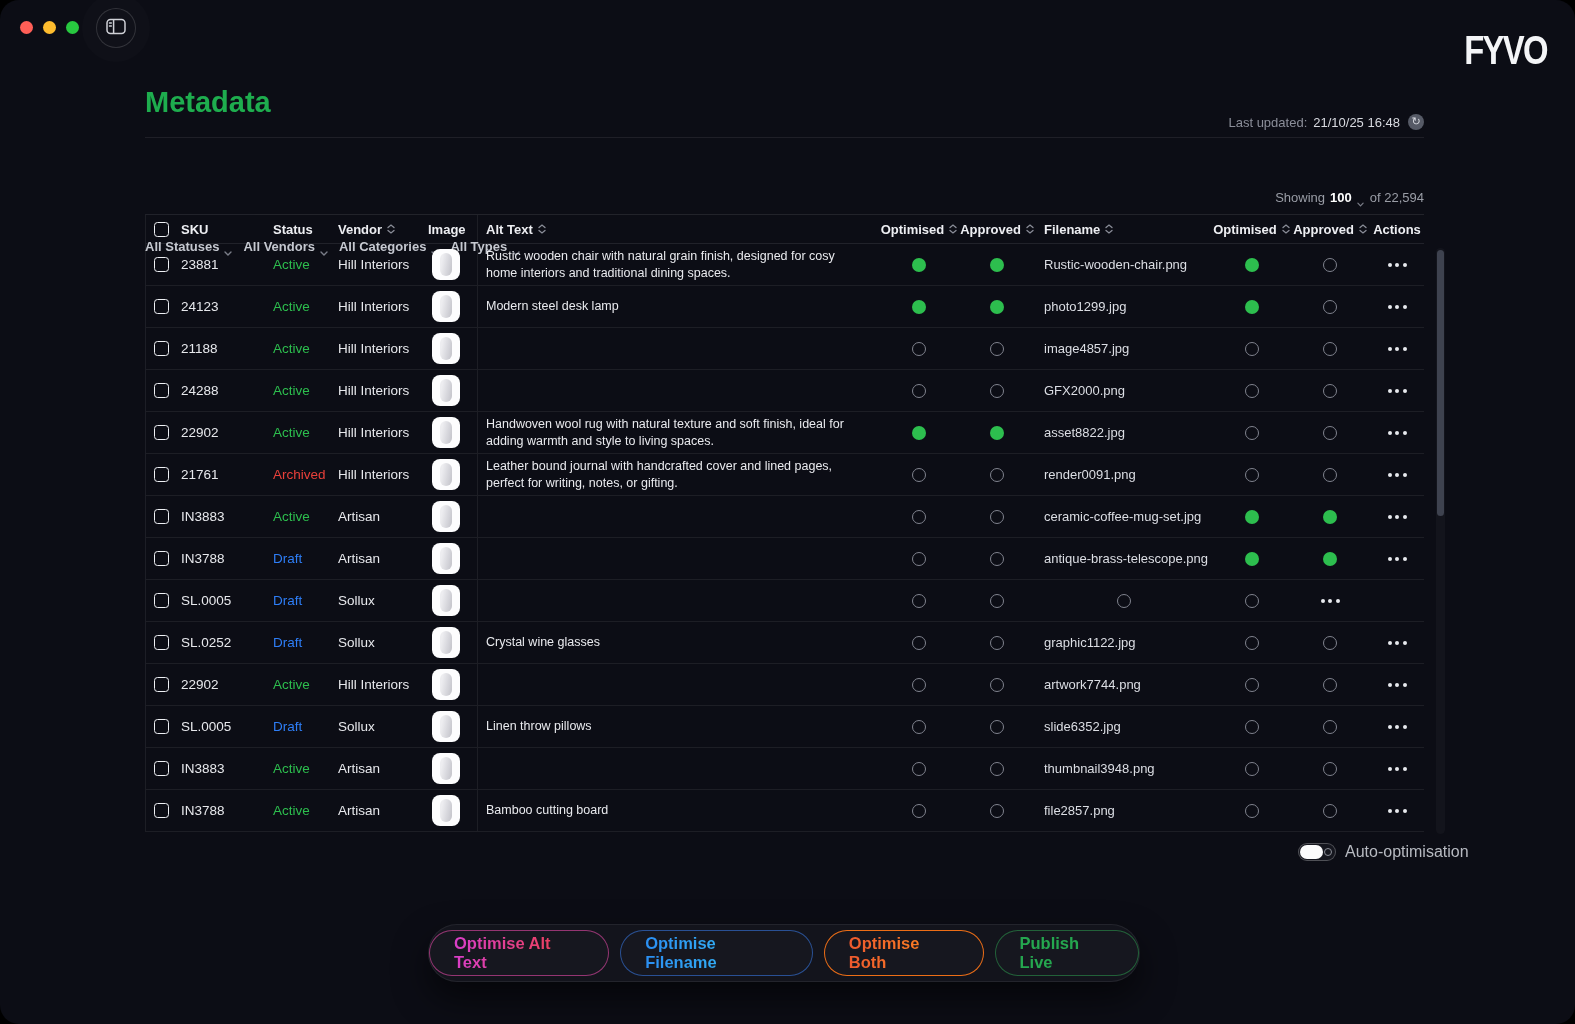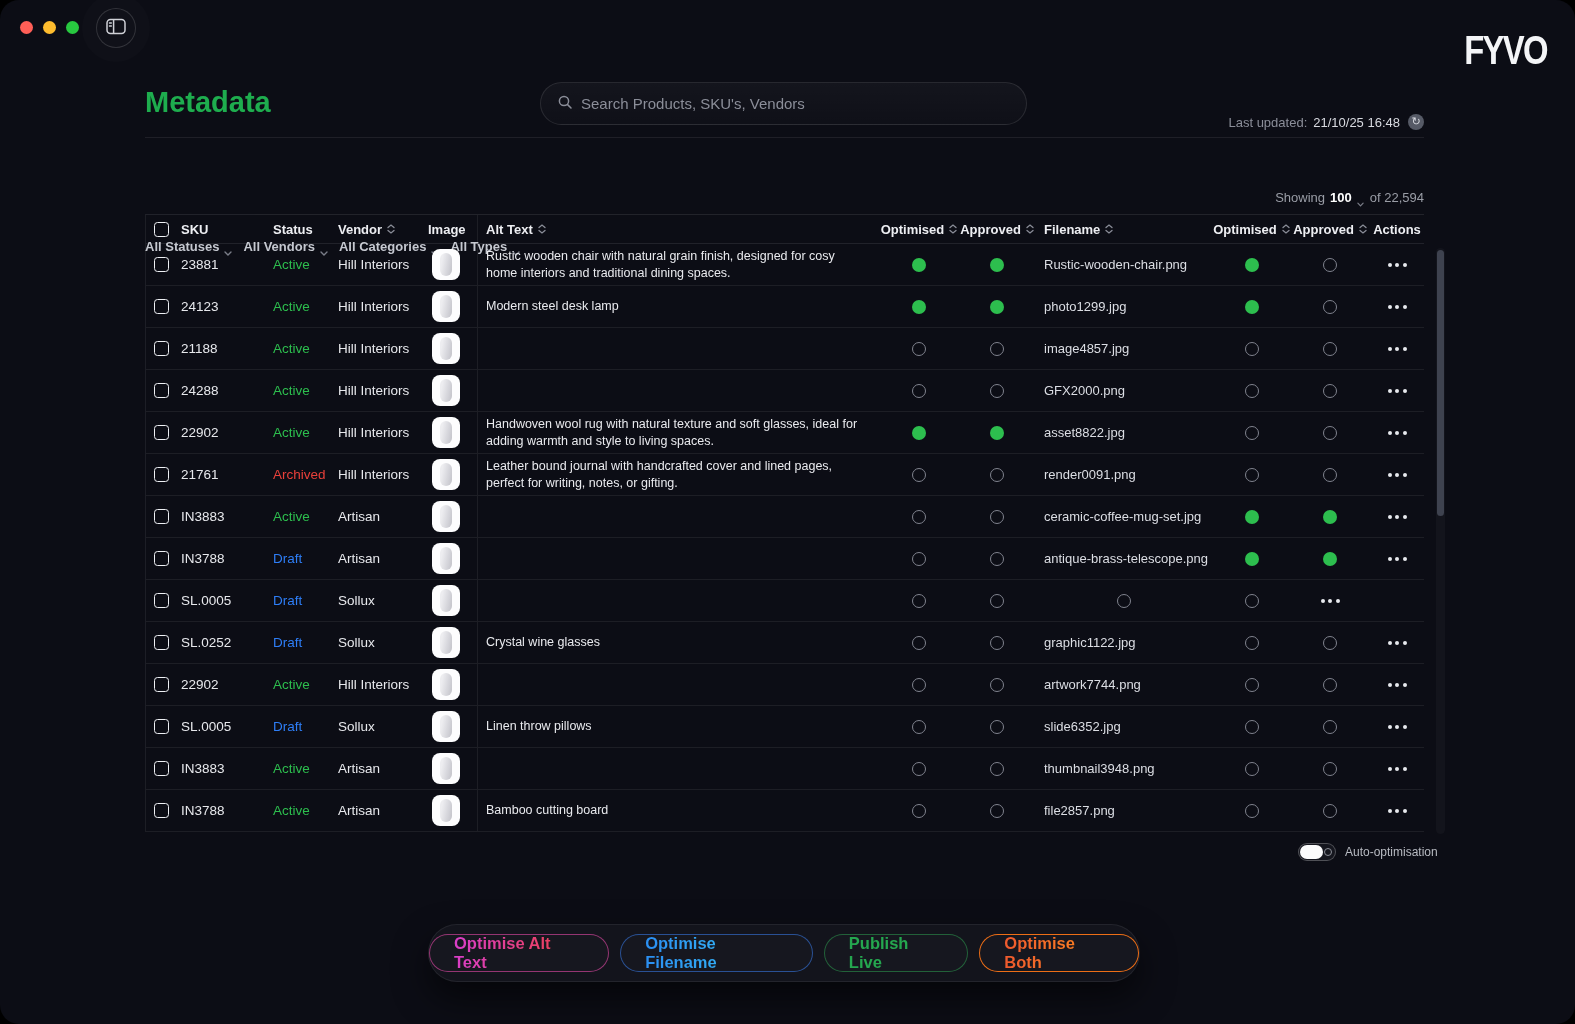--- a/index.html
+++ b/index.html
@@ -98,30 +98,30 @@
   }
   .scroll-thumb { position:absolute; top:2px; left:1px; width:7px; height:266px; background:#3e424f; border-radius:4px; }
   
   .auto-opt { position:absolute; left:1298px; top:843px; display:flex; align-items:center; gap:9px; }
   .toggle {
     width:38px; height:18px; border-radius:9px; background:#15161e;
     border:1px solid rgba(255,255,255,0.25); position:relative; cursor:pointer;
   }
   .toggle .knob { position:absolute; left:1px; top:1px; width:23px; height:14px; border-radius:7px; background:#fbfbfc; }
   .toggle .ring { position:absolute; right:3px; top:4px; width:8px; height:8px; border-radius:50%; border:1.5px solid #8a8d96; }
-  .auto-opt .lbl { font-size:12px; color:#b7bac1; }
+  .auto-opt .lbl { font-size:16px; color:#b7bac1; }
   
   .action-bar {
     position:absolute; left:428px; top:924px; width:712px; height:58px;
     border-radius:29px; background:#13141c; border:1px solid rgba(255,255,255,0.07);
     box-shadow:0 16px 34px rgba(0,0,0,0.55);
     display:flex; align-items:center; justify-content:center; gap:11px;
   }
   .pill-btn {
-    height:38px; border-radius:23px; background:rgba(255,255,255,0.015);
+    height:46px; border-radius:23px; background:rgba(255,255,255,0.015);
     display:flex; align-items:center; justify-content:center;
     font-size:16.5px; font-weight:700; cursor:pointer; padding:0 24px;
     font-family:"Liberation Sans", sans-serif;
   }
   .btn-alt    { border:1px solid rgba(217,70,160,0.65); }
   .btn-alt span  { background:linear-gradient(90deg,#d93ec9,#f0413f); -webkit-background-clip:text; background-clip:text; color:transparent; }
   .btn-file   { border:1px solid rgba(59,130,246,0.55); }
   .btn-file span { background:linear-gradient(90deg,#2b8ff2,#38c5f3); -webkit-background-clip:text; background-clip:text; color:transparent; }
   .btn-both   { border:1.5px solid rgba(249,115,22,0.95); }
   .btn-both span { background:linear-gradient(90deg,#ef5a2e,#ff8d1d); -webkit-background-clip:text; background-clip:text; color:transparent; }
@@ -144,29 +144,20 @@
         <rect x="1" y="1.5" width="18" height="14" rx="3.5" stroke="#d0d2d8" stroke-width="1.5"></rect>
         <line x1="7.6" y1="1.5" x2="7.6" y2="15.5" stroke="#d0d2d8" stroke-width="1.5"></line>
         <line x1="3.4" y1="5" x2="5.4" y2="5" stroke="#d0d2d8" stroke-width="1.3" stroke-linecap="round"></line>
         <line x1="3.4" y1="8" x2="5.4" y2="8" stroke="#d0d2d8" stroke-width="1.3" stroke-linecap="round"></line>
       </svg>
     </span>
   </div>
   <div class="logo">FYVO</div>
 
   <div class="page-title">Metadata</div>
-  <div class="search">
-    <span>
-      <svg width="16" height="16" viewBox="0 0 16 16" fill="none">
-        <circle cx="7" cy="7" r="4.6" stroke="#8b8e99" stroke-width="1.5"></circle>
-        <line x1="10.6" y1="10.6" x2="14" y2="14" stroke="#8b8e99" stroke-width="1.5" stroke-linecap="round"></line>
-      </svg>
-    </span>
-    <input type="text" placeholder="Search Products, SKU's, Vendors" style="">
-  </div>
   <div class="last-updated">
     <span class="lbl">Last updated:</span>
     <span class="val">21/10/25 16:48</span>
     <span class="refresh">↻</span>
   </div>
   <div class="header-divider"></div>
 
   <div class="filters">
     <div class="filter">
       <span>All Statuses</span>
@@ -431,21 +422,21 @@
             <span class="checkbox"></span>
           </div>
       <div class="td cell-sku">22902</div>
       <div class="td" style="color: rgb(45, 190, 78);">Active</div>
       <div class="td">Hill Interiors</div>
       <div class="td">
         <div class="thumb">
               <div class="capsule"></div>
             </div>
       </div>
-      <div class="td cell-alt">Handwoven wool rug with natural texture and soft glasses, ideal for adding warmth and style to living spaces.</div>
+      <div class="td cell-alt">Handwoven wool rug with natural texture and soft finish, ideal for adding warmth and style to living spaces.</div>
       <div class="td c-center">
             <span class="dot on"></span>
           </div>
       <div class="td c-center">
             <span class="dot on"></span>
           </div>
       <div class="td cell-filename">asset8822.jpg</div>
       <div class="td c-center">
             <span class="dot off"></span>
           </div>
@@ -789,21 +780,21 @@
     <span class="lbl">Auto-optimisation</span>
   </div>
 
   <div class="action-bar">
     <div class="pill-btn btn-alt">
         <span>Optimise Alt Text</span>
       </div>
     <div class="pill-btn btn-file">
         <span>Optimise Filename</span>
       </div>
+    <div class="pill-btn btn-both">
+        <span>Optimise Both</span>
+      </div>
     <div class="pill-btn btn-live">
         <span>Publish Live</span>
       </div>
-    <div class="pill-btn btn-both">
-        <span>Optimise Both</span>
-      </div>
   </div>
 
 </div>
 
 </body></html>

